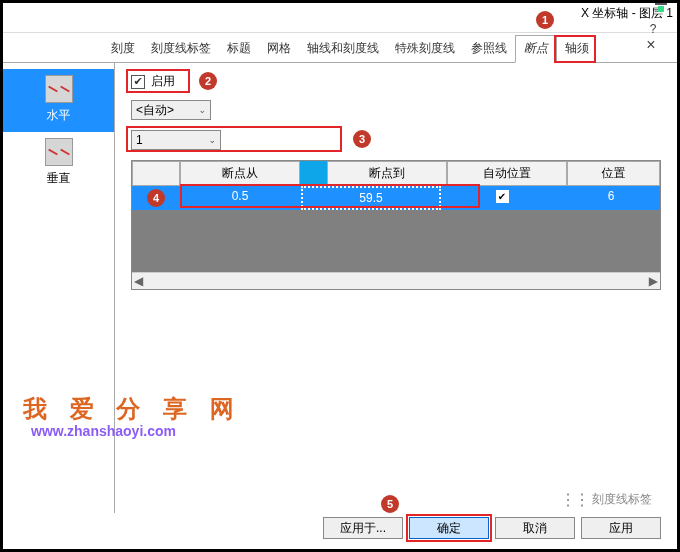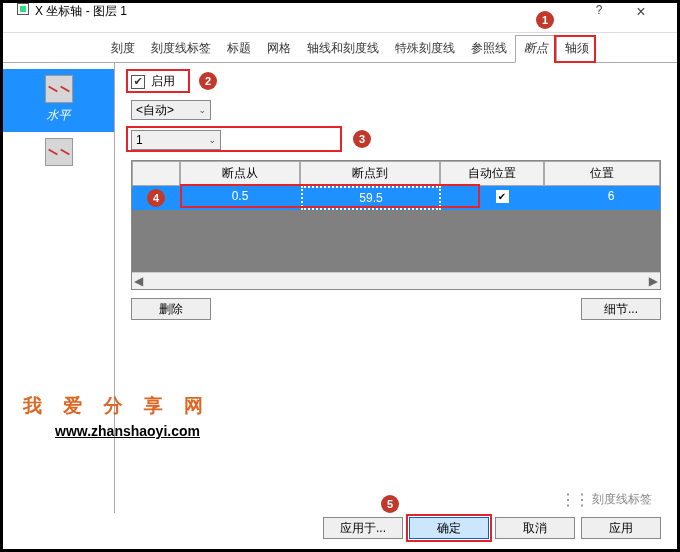--- a/index.html
+++ b/index.html
@@ -1,58 +1,58 @@
 <!DOCTYPE html>
 <html><head>
 <meta charset="utf-8">
 <style>
   * { box-sizing: border-box; font-family: "Microsoft YaHei", "SimSun", sans-serif; font-size: 12px; }
   html, body { margin: 0; padding: 0; }
   .page { width: 680px; height: 552px; background: #fff; border: 3px solid #000; position: relative; }
-  .titlebar { height: 30px; display: flex; align-items: flex-start; padding: 0 14px; border-bottom: 1px solid #ddd; }
+  .titlebar { height: 30px; display: flex; align-items: flex-end; padding: 0 4px; border-bottom: 1px solid #ddd; flex-direction: column; }
   .titlebar .sq { width: 12px; height: 12px; border: 1px solid #555; margin-right: 6px; position: relative; }
   .titlebar .sq::after { content:""; position:absolute; width:6px; height:6px; background:#3d8; top:2px; left:2px; }
   .titlebar .title { flex: 1; }
   .titlebar .help { width: 40px; text-align:center; color:#444; }
   .titlebar .close { width: 44px; text-align:center; font-size:16px; color:#444; }
   .tabs { height: 30px; display:flex; align-items:flex-end; padding: 0 0 0 100px; border-bottom: 1px solid #aaa; }
   .tab { padding: 4px 8px 5px; margin-right: 0; color:#333; position:relative; }
   .tab.active { border:1px solid #aaa; border-bottom:1px solid #fff; background:#fff; margin-bottom:-1px;font-style:italic; }
   .redbox { position:absolute; border:2px solid #e3252a; pointer-events:none; }
   .badge { position:absolute; width:18px; height:18px; border-radius:50%; background:#c0392b; color:#fff; font-weight:bold; font-size:11px; display:flex; align-items:center; justify-content:center; }
   .body { display:flex; height: calc(100% - 60px - 36px); }
   .sidebar { width: 112px; border-right:1px solid #aaa; padding-top:6px; background:#fff; }
-  .side-item { text-align:center; padding: 6px 8px 8px; font-style: italic; }
+  .side-item { text-align:center; padding: 6px 8px 8px; }
   .side-item.active { background:#1e90ff; color:#fff; }
   .side-icon { width:28px; height:28px; margin:0 auto 4px; background:#d6d6d6; border:1px solid #999; position:relative; }
   .side-icon::before, .side-icon::after { content:""; position:absolute; width:10px; height:2px; background:#c33; top:12px; }
   .side-icon::before { left:2px; transform:rotate(30deg); }
   .side-icon::after { right:2px; transform:rotate(30deg); }
   .content { flex:1; padding: 10px 16px; position:relative; }
   .row { display:flex; align-items:center; margin-bottom:10px; }
   .chk { width:14px; height:14px; border:1px solid #555; margin-right:6px; display:flex; align-items:center; justify-content:center; color:#333; font-size:11px; }
   .label { margin-right:12px; }
   .select { height:20px; min-width:80px; border:1px solid #888; background:#efefef; display:flex; align-items:center; justify-content:space-between; padding:8px 4px; }
   .select .arrow { font-size:9px; color:#555; }
   .num-select { width:90px; }
   .table-wrap { border:1px solid #888; background:#808080; }
   .thead { display:flex; background:#0ea5e9; }
   .th { border:1px solid #aaa; background:#f2f2f2; text-align:center; padding:3px 0; }
-  .th.c0 { width:48px; } .th.c1 { width:120px; } .th.c2 { width:140px; } .th.c3 { width:104px; } .th.c4 { flex:1; }
+  .th.c0 { width:48px; } .th.c1 { width:120px; } .th.c2 { width:120px;margin-left:27px; } .th.c3 { width:120px; } .th.c4 { flex:1; }
   .trow { display:flex; background:#1e90ff; color:#fff; }
   .td { text-align:center; padding:3px 0; position:relative; }
   .td.c0 { width:48px; } .td.c1 { width:120px; } .td.c2 { width:140px; } .td.c3 { width:120px; } .td.c4 { flex:1; }
   .dotted-cell { border:2px dotted #fff; margin:0 1px; }
   .chkbox { width:13px; height:13px; background:#fff; color:#000; display:inline-flex; align-items:center; justify-content:center; font-size:10px; }
   .gray-area { height:62px; background:#808080; }
   .hscroll { height:17px; background:#f0f0f0; border-top:1px solid #ccc; display:flex; align-items:center; justify-content:space-between; padding:0 2px; font-size:10px; color:#666; }
   .btn { height:22px; min-width:80px; border:1px solid #888; background:#efefef; display:inline-flex; align-items:center; justify-content:center; padding:0 10px; }
   .below-table { display:flex; justify-content:space-between; margin-top:8px; }
-  .watermark1 { position:absolute; left:20px; top:390px; color:#d62; font-size:19px; font-weight:bold; letter-spacing:8px; }
-  .watermark2 { position:absolute; left:52px; top:420px; color:#000000; font-size:14px; font-weight:bold;text-decoration:underline; }
+  .watermark1 { position:absolute; left:20px; top:390px; color:#d62; font-size:24px; font-weight:bold; letter-spacing:8px; }
+  .watermark2 { position:absolute; left:28px; top:420px; color:#8b5cf6; font-size:14px; font-weight:bold; }
   .footer { position:absolute; bottom:5px; left:8px; right:0; height:32px; display:flex; align-items:center; justify-content:flex-end; padding-right:16px; gap:6px; }
   .wm-logo { position:absolute; right:25px; bottom:40px; color:#888; font-size:12px; display:flex; align-items:center; gap:4px; }
   .wm-dots { font-size:16px; letter-spacing:-2px; }
 </style>
 </head>
 <body>
 
 <div class="page">
 
   <div class="titlebar">
@@ -77,20 +77,21 @@
   <div class="badge" style="left:533px; top:8px;">1</div>
 
   <div class="body">
     <div class="sidebar">
       <div class="side-item active">
         <div class="side-icon"></div>
         <div>水平</div>
       </div>
       <div class="side-item">
         <div class="side-icon"></div>
+        <div>垂直</div>
       </div>
     </div>
 
     <div class="content">
 
       <div class="row" style="position:relative;">
         <div class="chk">✔</div>
         <span class="label">启用</span>
         <div class="redbox" style="left:-5px; top:-4px; width:64px; height:24px;"></div>
         <div class="badge" style="left:68px; top:-1px;">2</div>
@@ -130,24 +131,20 @@
           <div class="td c4">6</div>
           <div class="redbox" style="left:48px; top:-2px; width:300px; height:24px;"></div>
         </div>
         <div class="gray-area"></div>
         <div class="hscroll">
           <span>◀</span>
           <span>▶</span>
         </div>
       </div>
 
-      <div class="below-table">
-        <div class="btn">删除</div>
-        <div class="btn">细节...</div>
-      </div>
 
     </div>
   </div>
 
   <div class="watermark1">我 爱 分 享 网</div>
   <div class="watermark2">www.zhanshaoyi.com</div>
 
   <div class="wm-logo">
     <span class="wm-dots">⋮⋮</span>
     <span>刻度线标签</span>

